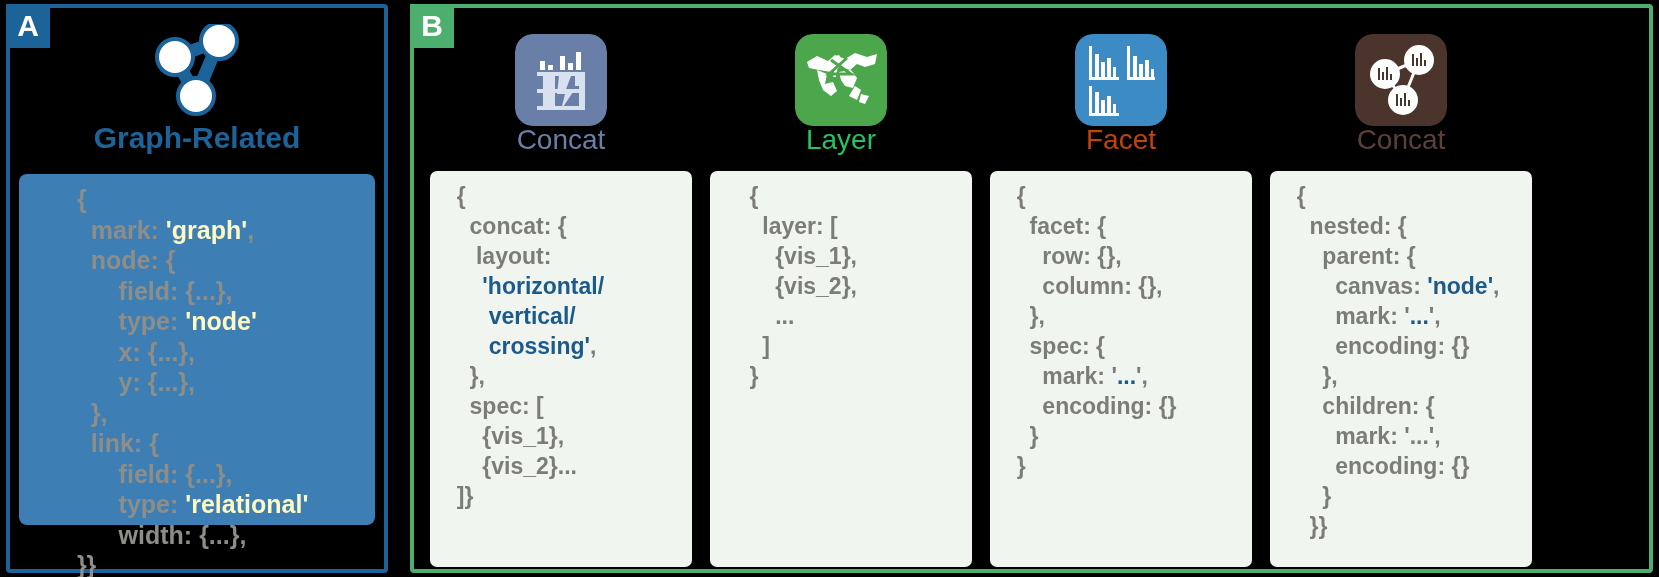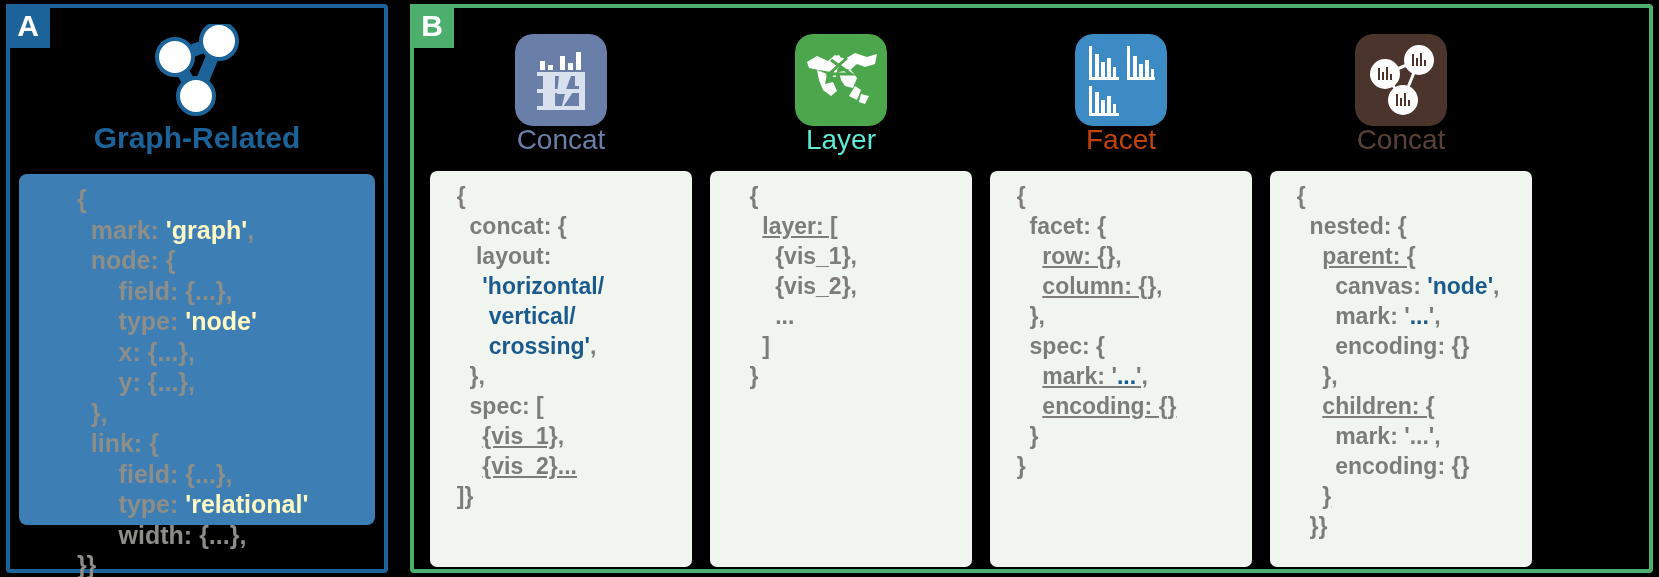--- a/index.html
+++ b/index.html
@@ -107,21 +107,21 @@
 
   .code-b {
     font-size: 23px;
     line-height: 30px;
     color: #7c7c78;
   }
   .code-b .str { color: #1b5a8c; }
 
   .ind1 { padding-left: 1ch; }
   .ind2 { padding-left: 2ch; }
-  .ind3 { padding-left: 3ch; text-decoration: underline; }
+  .ind3 { padding-left: 3ch; }
   .ind4 { padding-left: 4ch; }
 
   
   .b-col {
     position: absolute;
     top: 0;
     width: 262px;
   }
   .b-icon-wrap {
     position: absolute;
@@ -225,21 +225,21 @@
             <path d="M44 38 L56 36 L62 44 L58 54 L50 52 L46 46 Z"></path>
             <path d="M60 52 L66 56 L62 66 L54 62 Z"></path>
             <path d="M66 60 L74 62 L70 70 L64 68 Z"></path>
             <rect x="40" y="21" width="3" height="22" transform="rotate(12 41 32)"></rect>
           </g>
           <g stroke="#4ca64c" stroke-width="3" fill="none">
             <path d="M36 26 L56 40 L34 40 L52 24"></path>
           </g>
         </svg>
       </div>
-      <div class="b-title" style="color:#5eead4;">Layer</div>
+      <div class="b-title" style="color:#22c55e;">Layer</div>
       <div class="b-card">
         <div class="code code-b"><div class="ind2"><span>{</span></div><div class="ind3"><span>layer: [</span></div><div class="ind4"><span>{vis_1},</span></div><div class="ind4"><span>{vis_2},</span></div><div class="ind4"><span>...</span></div><div class="ind3"><span>]</span></div><div class="ind2"><span>}</span></div></div>
       </div>
     </div>
 
     <div class="b-col" style="left:576px;">
       <div class="b-icon-wrap">
         <svg class="tile" viewBox="0 0 92 92">
           <rect x="0" y="0" width="92" height="92" rx="18" fill="#3d8bc4"></rect>
           <g fill="#ffffff">

